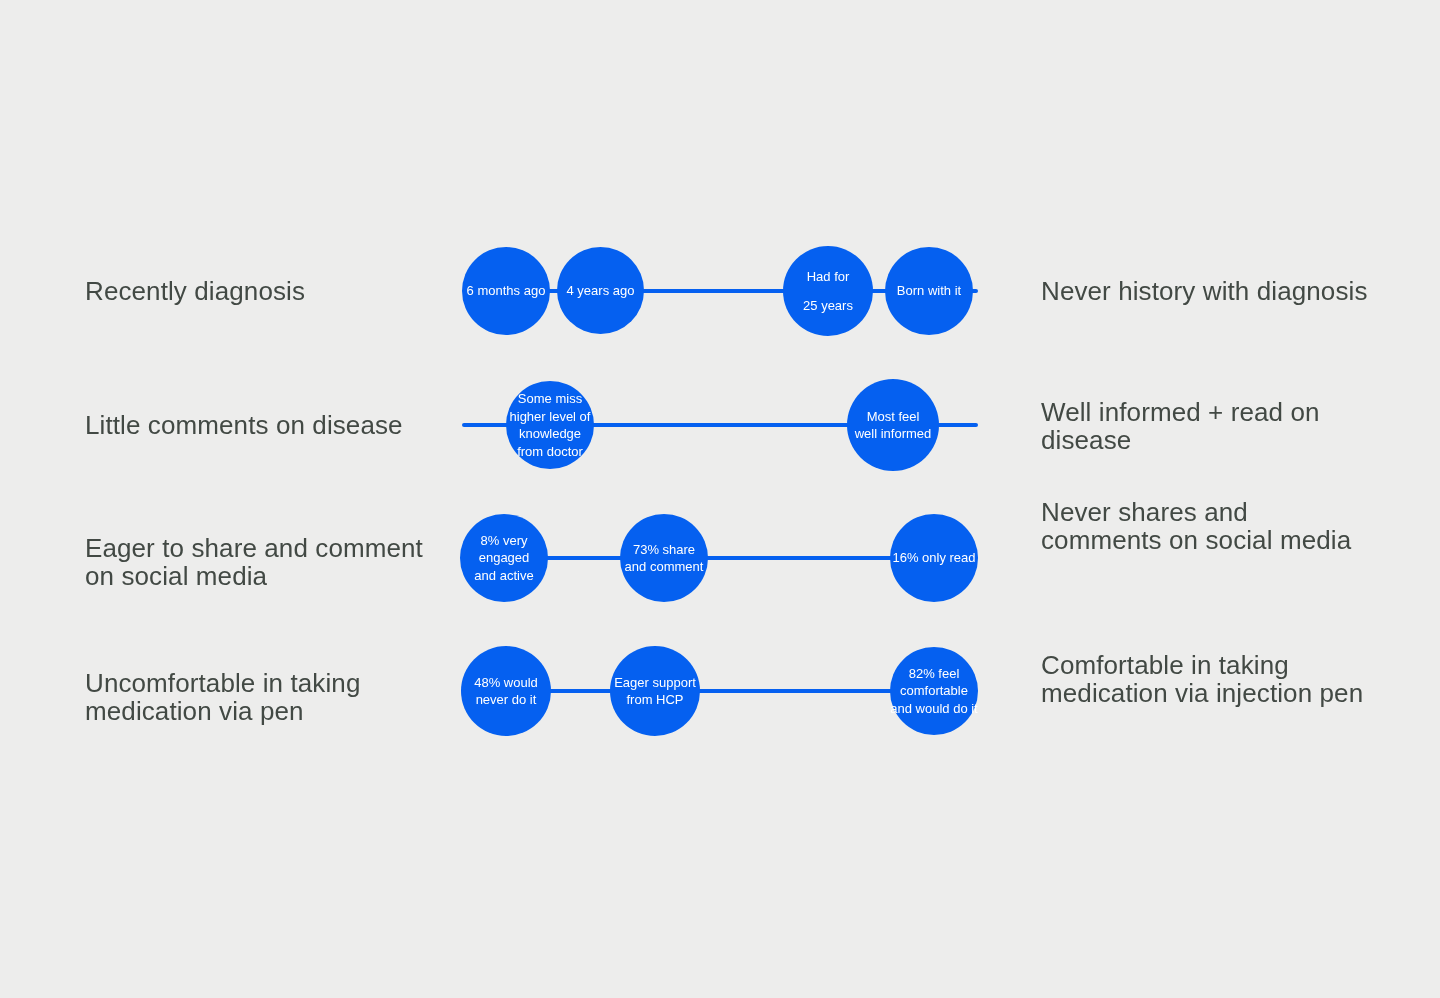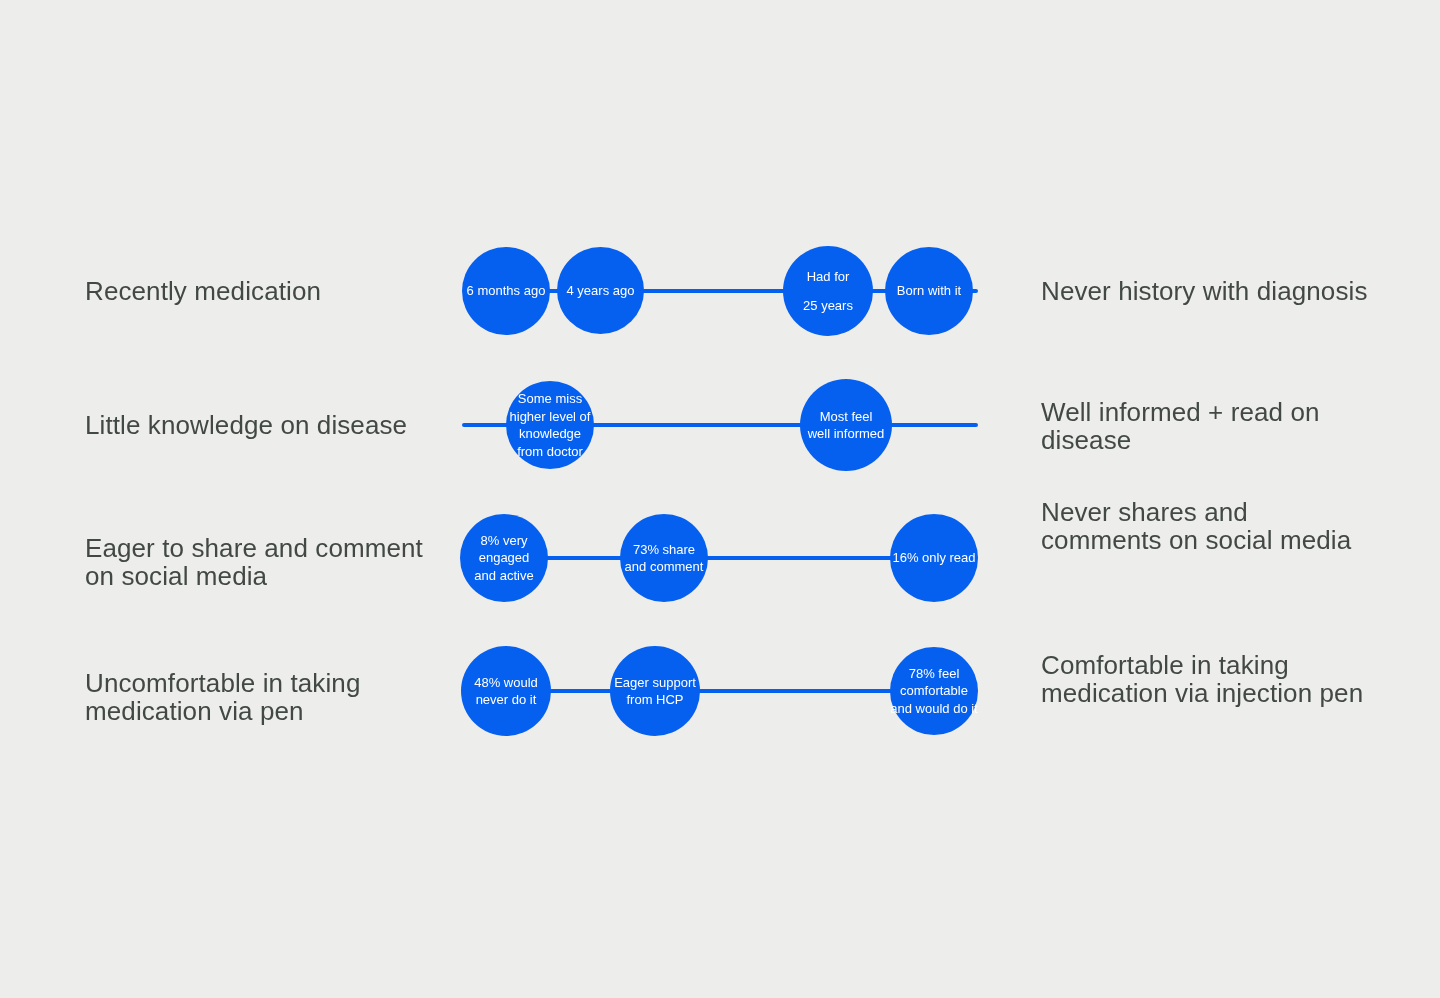--- a/index.html
+++ b/index.html
@@ -49,48 +49,48 @@
     white-space: pre-line;
   }
   .circle .ctext.spread { line-height: 29px; }
 </style>
 </head>
 <body>
 
 <div class="stage">
 
   <div>
-    <div class="label left" style="top:291px">Recently medication</div>
+    <div class="label left" style="top:291px">Recently diagnosis</div>
     <div class="connector" style="left:506px; top:289px; width:472px"></div>
     <div class="circle" style="left:462px; top:247px; width:88px; height:88px">
       <span class="ctext">6 months ago</span>
     </div>
     <div class="circle" style="left:557px; top:247px; width:87px; height:87px">
       <span class="ctext">4 years ago</span>
     </div>
     <div class="circle" style="left:783px; top:246px; width:90px; height:90px">
       <span class="ctext spread">Had for
 25 years</span>
     </div>
     <div class="circle" style="left:885px; top:247px; width:88px; height:88px">
       <span class="ctext">Born with it</span>
     </div>
     <div class="label right" style="top:291px">Never history with diagnosis</div>
   </div>
 
   <div>
-    <div class="label left" style="top:425px">Little knowledge on disease</div>
+    <div class="label left" style="top:425px">Little comments on disease</div>
     <div class="connector" style="left:462px; top:423px; width:516px"></div>
     <div class="circle" style="left:506px; top:381px; width:88px; height:88px">
       <span class="ctext">Some miss
 higher level of
 knowledge
 from doctor</span>
     </div>
-    <div class="circle" style="left:800px; top:379px; width:92px; height:92px">
+    <div class="circle" style="left:847px; top:379px; width:92px; height:92px">
       <span class="ctext">Most feel
 well informed</span>
     </div>
     <div class="label right" style="top:426px">Well informed + read on
 disease</div>
   </div>
 
   <div>
     <div class="label left" style="top:562px">Eager to share and comment
 on social media</div>
@@ -117,21 +117,21 @@
     <div class="connector" style="left:505px; top:689px; width:430px"></div>
     <div class="circle" style="left:461px; top:646px; width:90px; height:90px">
       <span class="ctext">48% would
 never do it</span>
     </div>
     <div class="circle" style="left:610px; top:646px; width:90px; height:90px">
       <span class="ctext">Eager support
 from HCP</span>
     </div>
     <div class="circle" style="left:890px; top:647px; width:88px; height:88px">
-      <span class="ctext">78% feel
+      <span class="ctext">82% feel
 comfortable
 and would do it</span>
     </div>
     <div class="label right" style="top:679px">Comfortable in taking
 medication via injection pen</div>
   </div>
 
 </div>
 
 </body></html>

